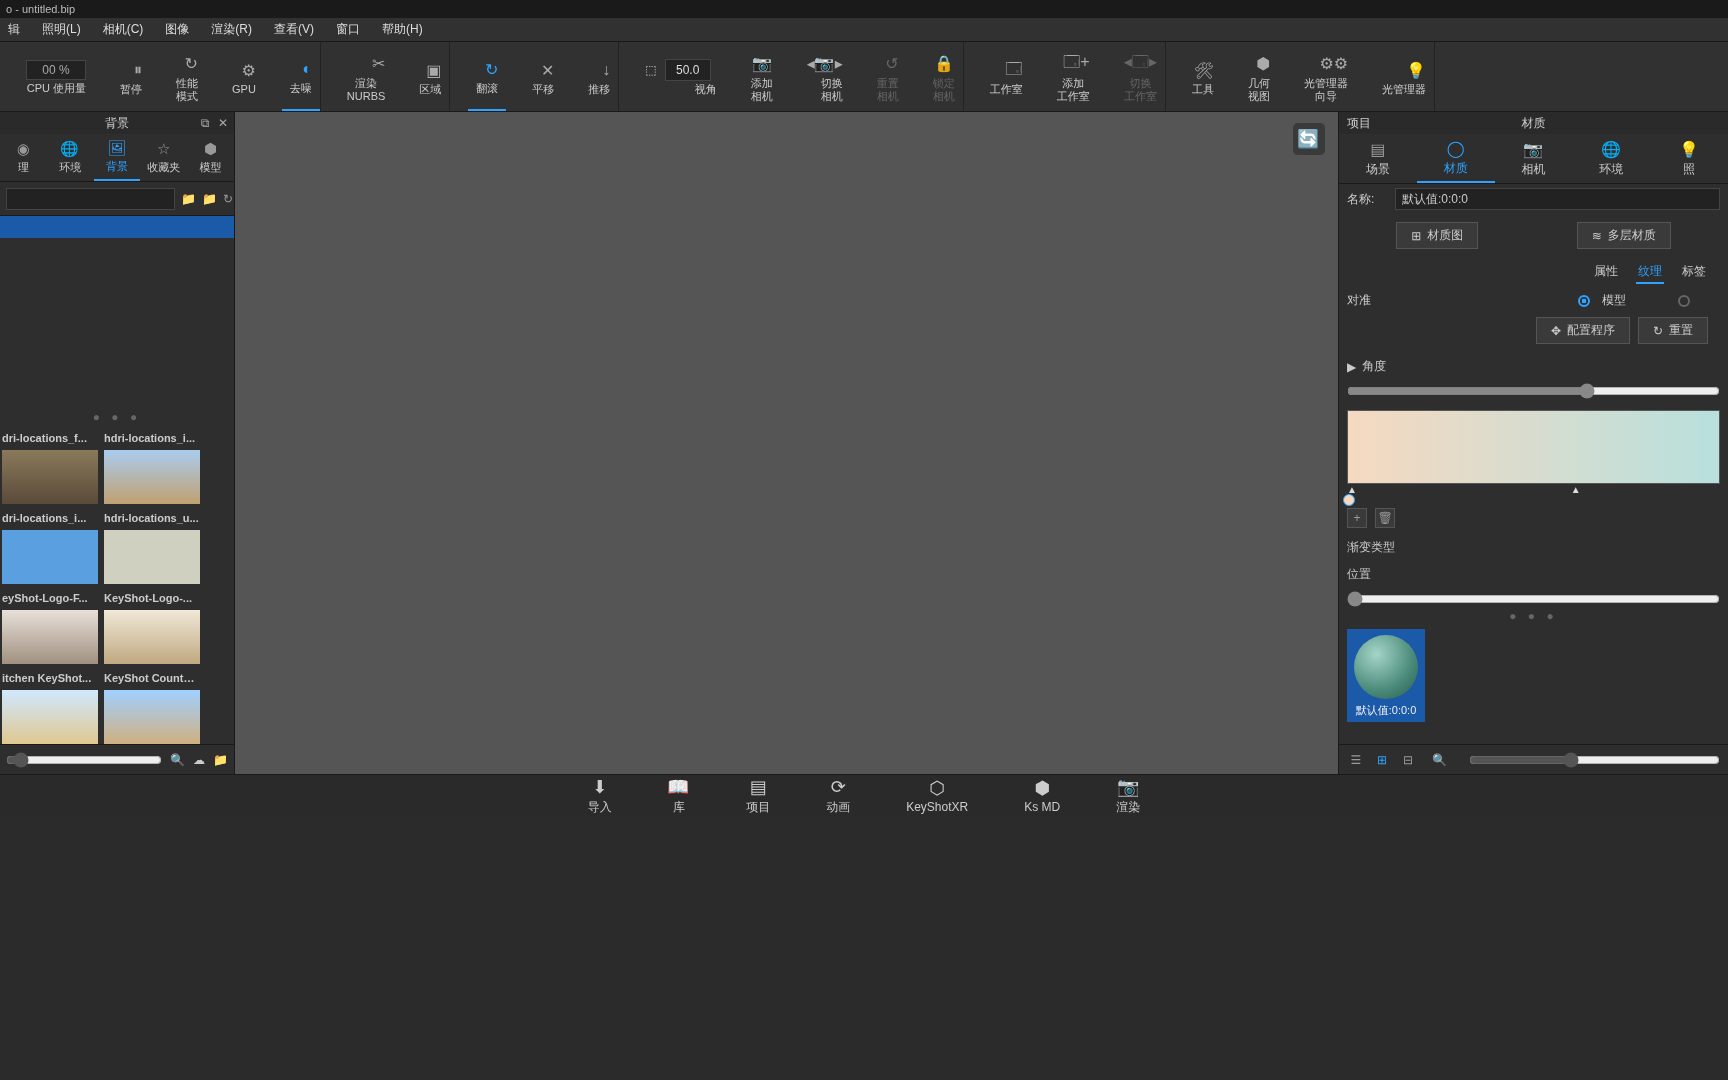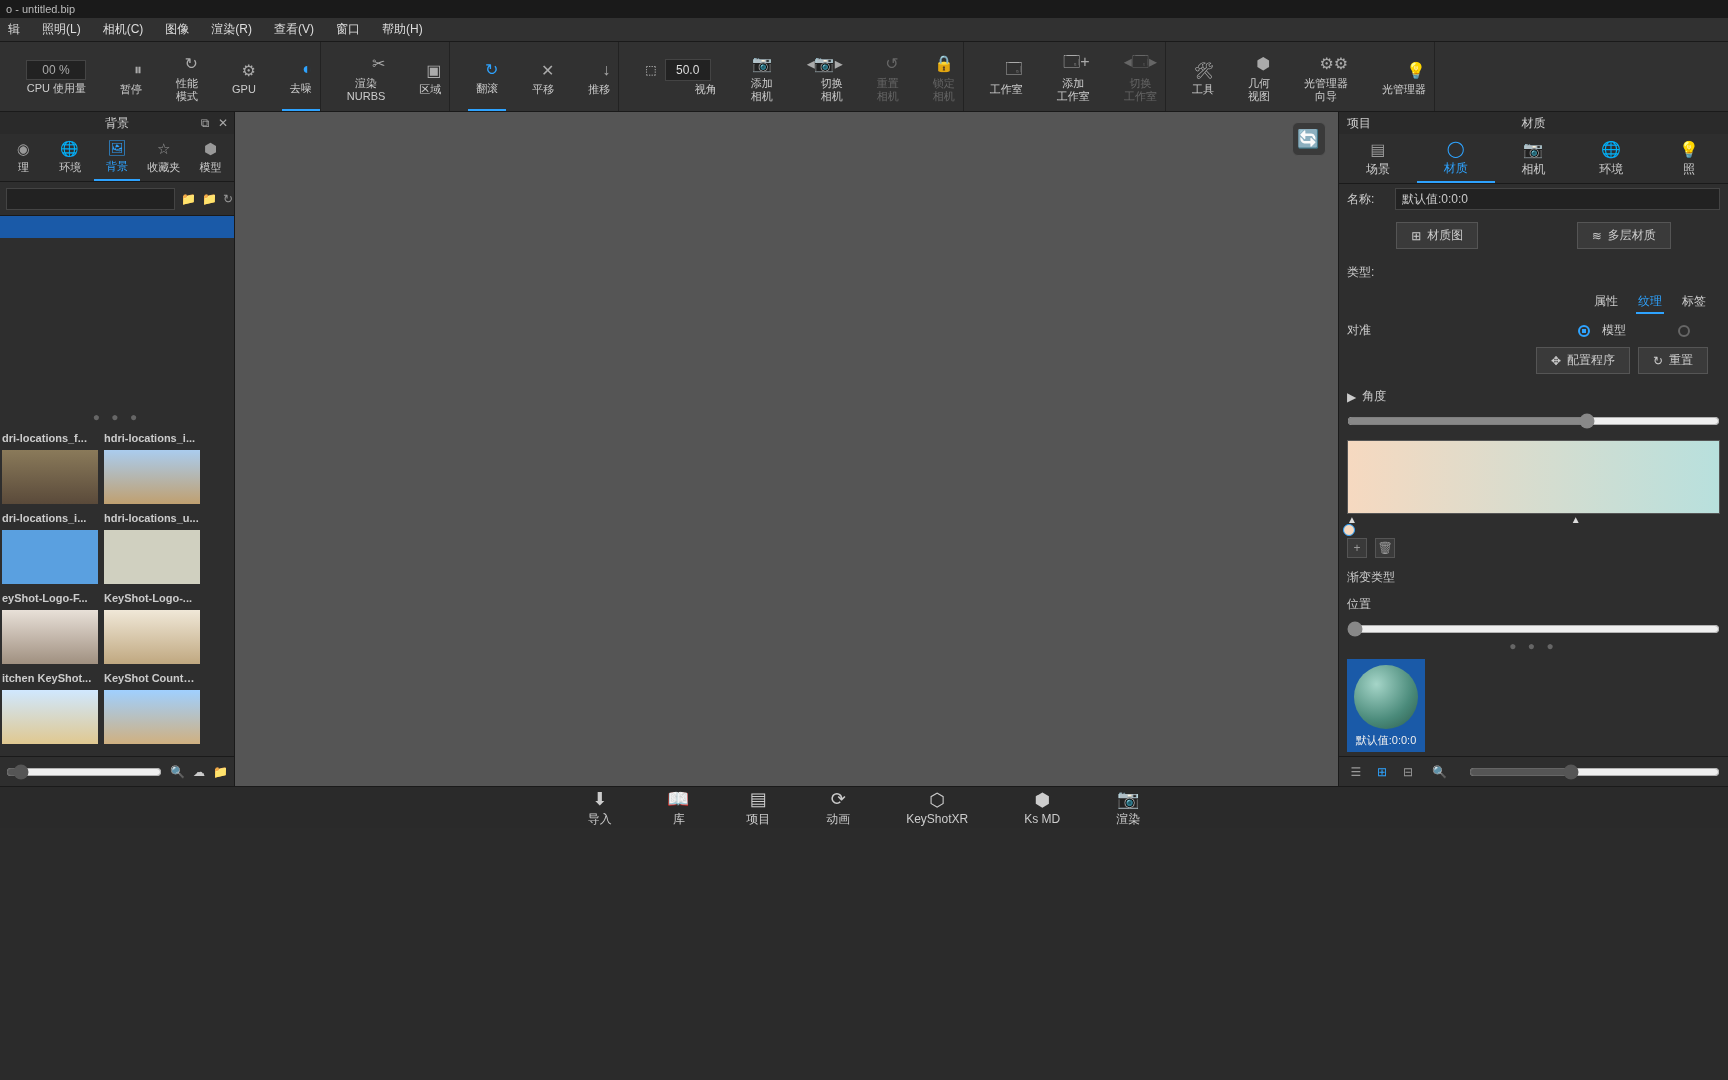--- a/index.html
+++ b/index.html
@@ -353,23 +353,20 @@
     <div class="btn-row">
       <div class="pbtn">
           <span>⊞</span>
           <span>材质图</span>
         </div>
       <div class="pbtn">
           <span>≋</span>
           <span>多层材质</span>
         </div>
     </div>
-    <div class="prop-row">
-      <label>类型:</label>
-    </div>
     <div class="sub-tabs">
       <div class="sub-tab">属性</div>
       <div class="sub-tab active">纹理</div>
       <div class="sub-tab">标签</div>
     </div>
     <div class="radio-row">
       <span>对准</span>
       <div class="opts">
         <span class="radio on"></span>
         <span>模型</span>

